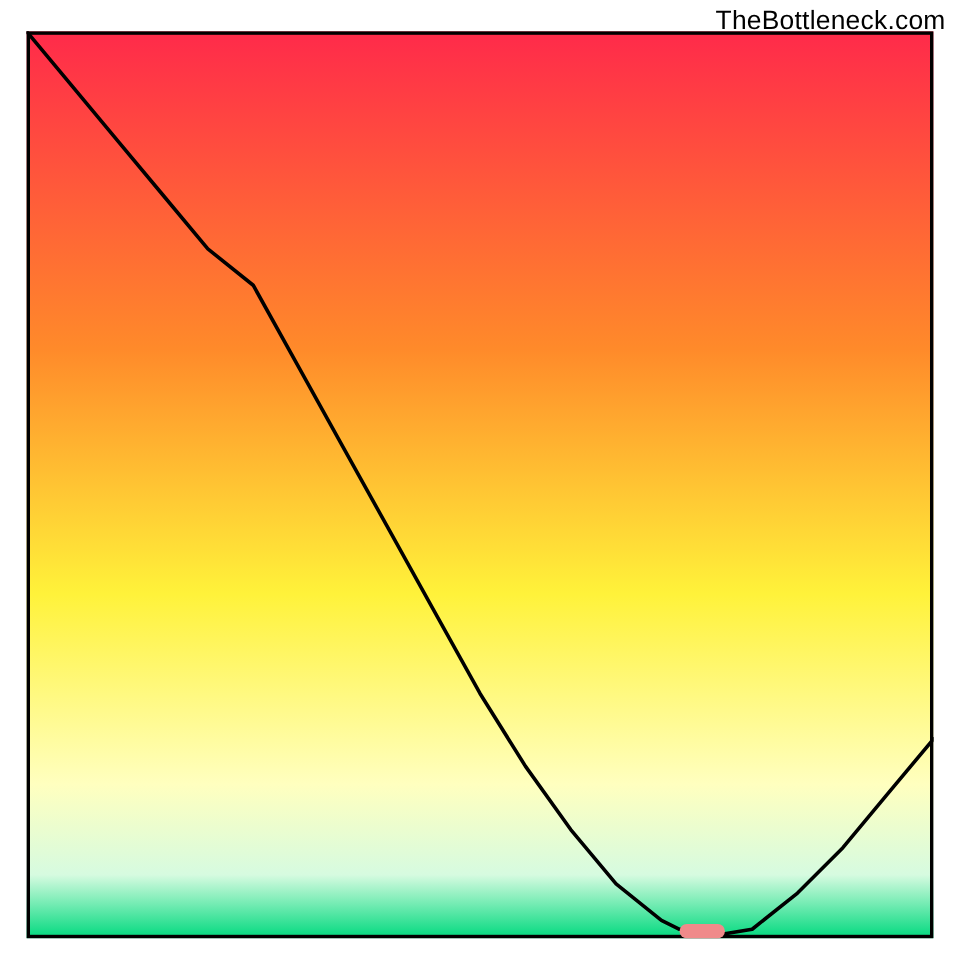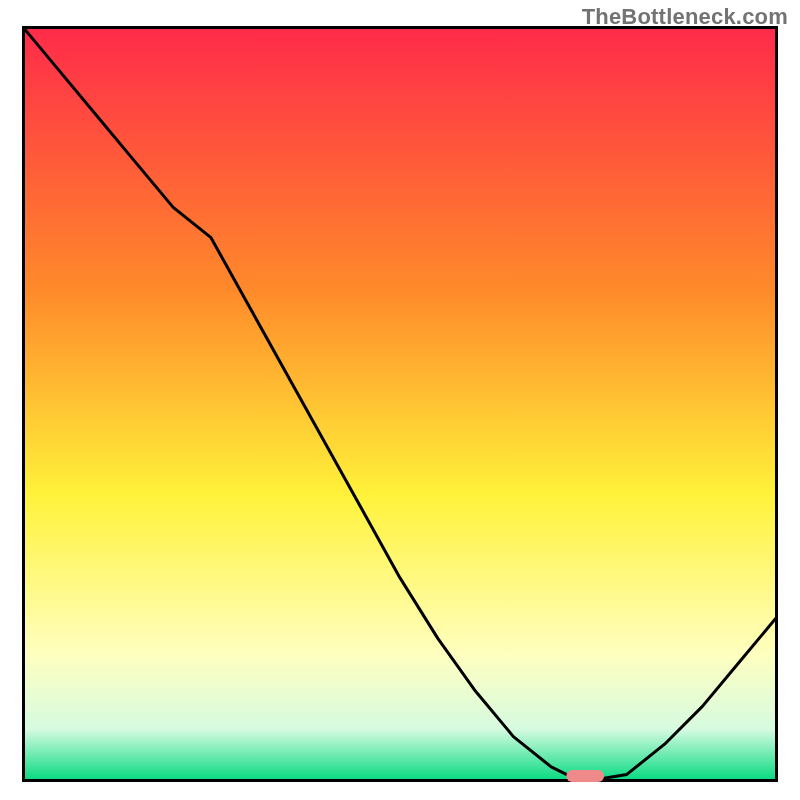--- a/index.html
+++ b/index.html
@@ -13,22 +13,22 @@
   .wrap {
     position: relative;
     width: 800px;
     height: 800px;
   }
   .watermark {
     position: absolute;
     top: 4px;
     right: 12px;
     font-size: 22px;
-    color: #737373;
-    font-weight: 700;
+    color: #000000;
+    font-weight: 400;
     letter-spacing: 0.2px;
   }
   svg {
     position: absolute;
     top: 26px;
     left: 22px;
   }
 </style>
 </head>
 <body>

